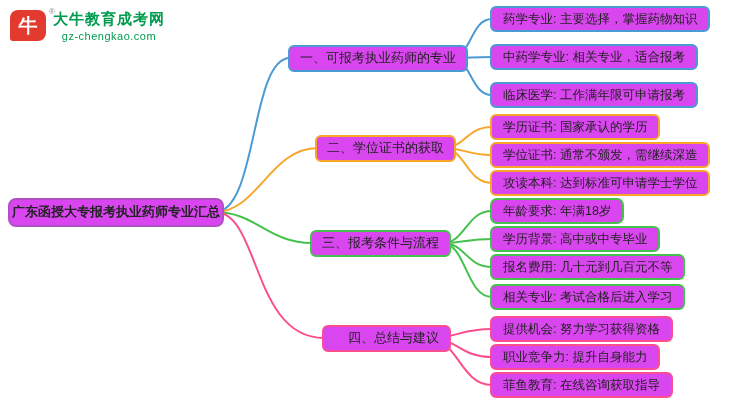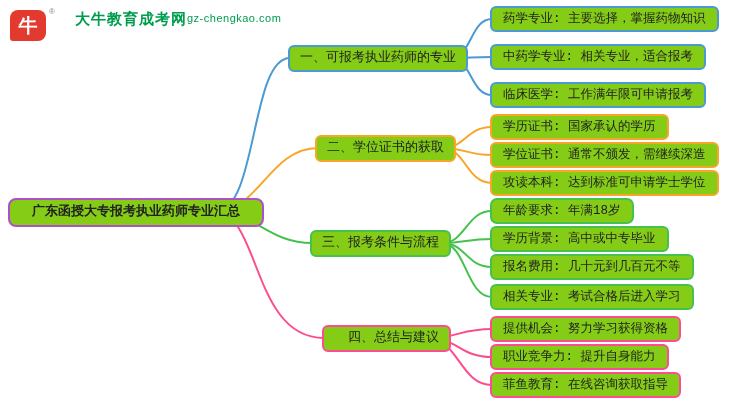--- a/index.html
+++ b/index.html
@@ -9,44 +9,43 @@
     background:#ffffff;
     position:relative;
     overflow:hidden;
   }
   .stage { position:absolute; inset:0; width:750px; height:410px; background:#fff; }
   svg.links { position:absolute; left:0; top:0; width:750px; height:410px; }
   svg.links path { fill:none; stroke-width:2; stroke-linecap:round; }
 
   .node {
     position:absolute;
-    background:#84cc16;
+    background:#d946ef;
     border:2px solid #7f1d1d;
     border-radius:6px;
     padding:3px 10px;
     font-size:13px;
     line-height:1.3;
     color:#222;
     white-space:nowrap;
-    font-family:Liberation Mono, monospace;
   }
-  .root  { font-weight:bold; border-radius:8px; padding:4px 22px; }
+  .root  { font-weight:bold; border-radius:8px; padding:4px 2px; }
   .leaf  { font-size:12.5px; padding:3px 11px; }
 
   
   .logo { position:absolute; left:10px; top:10px; display:flex; align-items:flex-start; gap:7px; cursor:pointer; }
   .logo-icon {
     width:36px; height:31px;
     border-radius:8px 8px 8px 3px;
     color:#fff; font-weight:bold; font-size:19px;
     display:flex; align-items:center; justify-content:center;
     position:relative; flex:0 0 auto;
   }
   .logo-reg { position:absolute; top:-3px; right:-9px; font-size:8px; color:#8a8a8a; font-weight:normal; }
-  .logo-text { display:flex; flex-direction:row; align-items:flex-start;margin-left:22px; }
+  .logo-text { display:flex; flex-direction:column; align-items:center; }
   .logo-name { font-size:15px; font-weight:bold; letter-spacing:1px; line-height:1.2; }
   .logo-url  { font-size:11px; letter-spacing:0.5px; line-height:1.3; margin-top:1px; }
 </style>
 </head>
 <body>
 
 <div class="stage">
 
   <svg class="links" viewBox="0 0 750 410">
 

